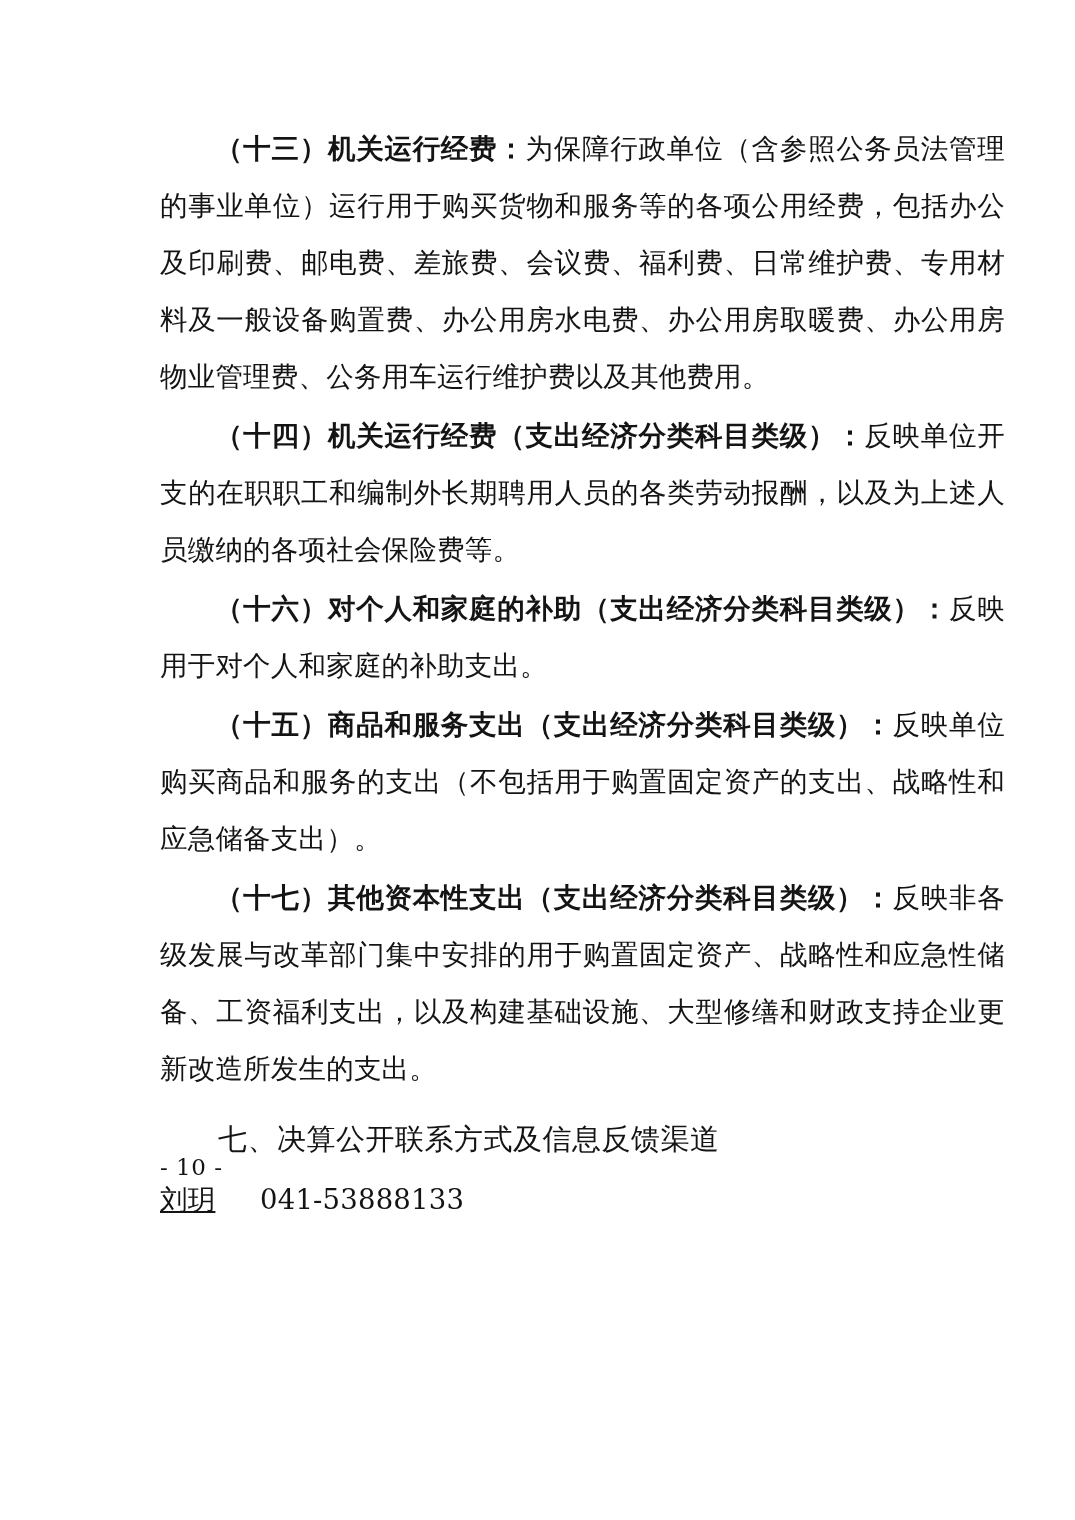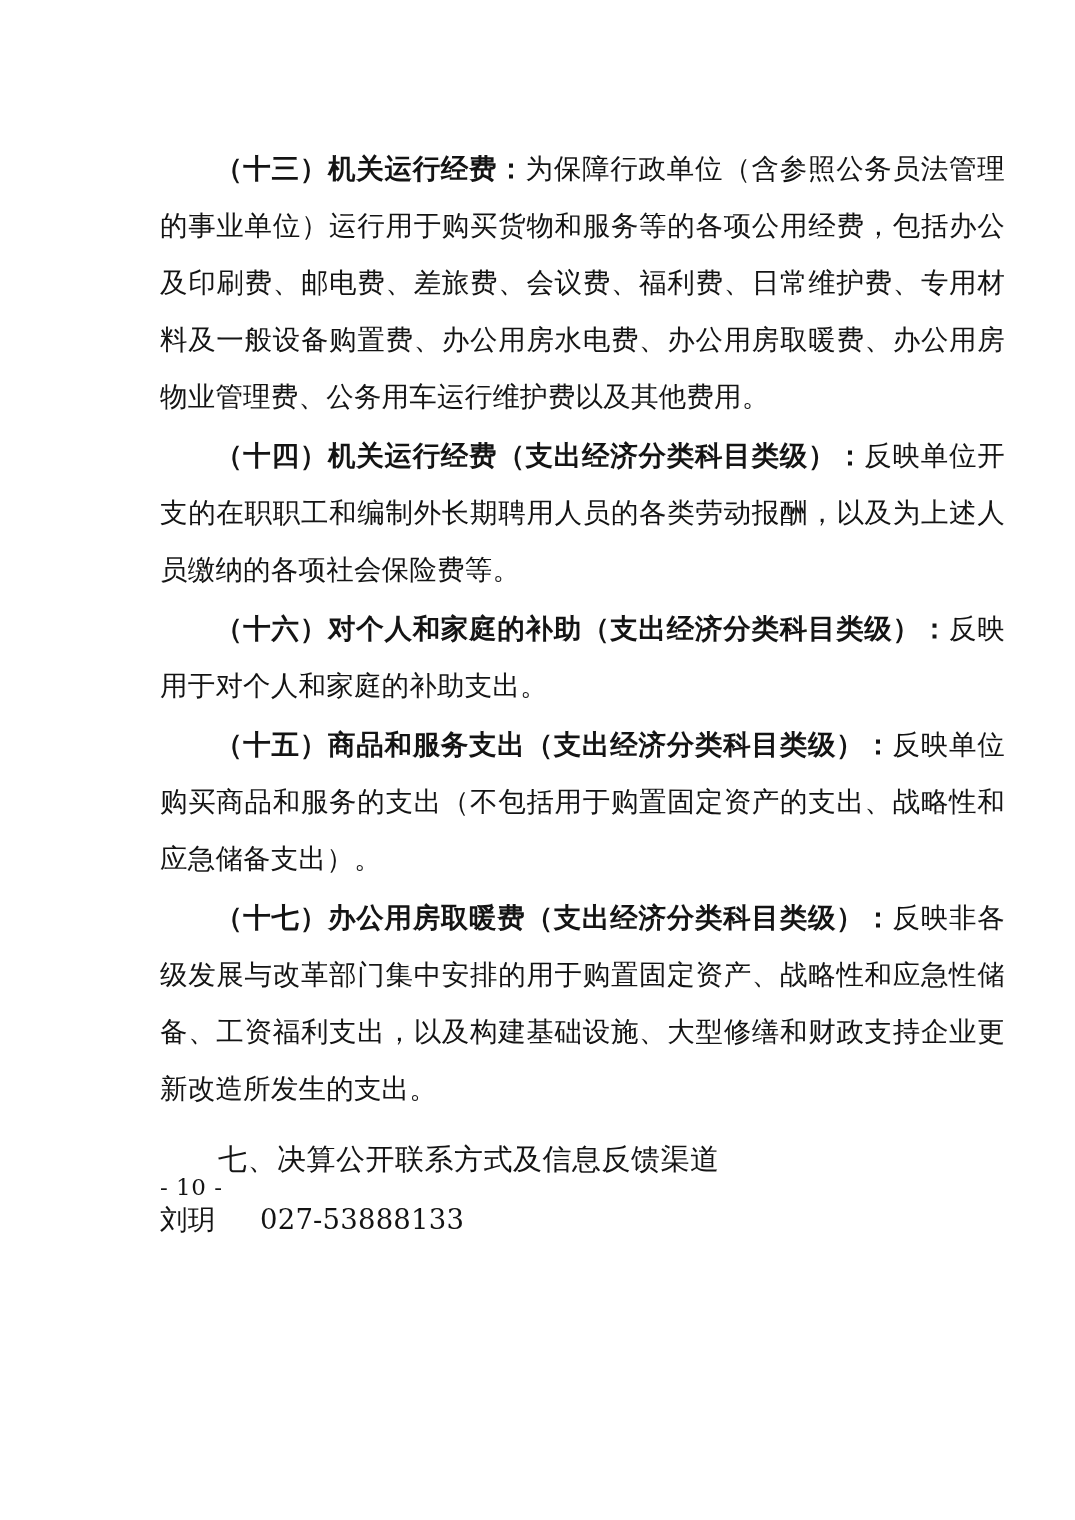--- a/index.html
+++ b/index.html
@@ -16,21 +16,20 @@
     overflow: hidden;
   }
   .page {
     position: absolute;
     left: 0;
     top: 0;
     width: 1075px;
     height: 1258px;
     box-sizing: border-box;
     padding: 120px 70px 0 160px;
-    margin-top: 20px;
   }
   .para {
     font-size: 27.5px;
     line-height: 57px;
     text-align: justify;
     text-justify: inter-ideograph;
     margin: 0 0 2px 0;
     letter-spacing: 0.2px;
   }
   .para .lead {
@@ -55,20 +54,21 @@
   }
   .contact-line {
     font-size: 27.5px;
     line-height: 57px;
     margin: 0;
     letter-spacing: 0.2px;
   }
   .contact-name {
     display: inline-block;
     min-width: 100px;
+    text-decoration: underline;
   }
   .page-number {
     position: absolute;
     left: 160px;
     bottom: 78px;
     font-size: 23px;
     color: #141414;
     letter-spacing: 0.5px;
   }
 </style>
@@ -87,25 +87,25 @@
 
   <p class="para indent">
     <span class="lead">（十六）对个人和家庭的补助（支出经济分类科目类级）：</span><span>反映用于对个人和家庭的补助支出。</span>
   </p>
 
   <p class="para indent">
     <span class="lead">（十五）商品和服务支出（支出经济分类科目类级）：</span><span>反映单位购买商品和服务的支出（不包括用于购置固定资产的支出、战略性和应急储备支出）。</span>
   </p>
 
   <p class="para indent">
-    <span class="lead">（十七）办公用房取暖费（支出经济分类科目类级）：</span><span>反映非各级发展与改革部门集中安排的用于购置固定资产、战略性和应急性储备、工资福利支出，以及构建基础设施、大型修缮和财政支持企业更新改造所发生的支出。</span>
+    <span class="lead">（十七）其他资本性支出（支出经济分类科目类级）：</span><span>反映非各级发展与改革部门集中安排的用于购置固定资产、战略性和应急性储备、工资福利支出，以及构建基础设施、大型修缮和财政支持企业更新改造所发生的支出。</span>
   </p>
 
   <h2 class="section-title">七、决算公开联系方式及信息反馈渠道</h2>
 
 
   <p class="contact-line">
-    <span class="contact-name">刘玥</span><span>027-53888133</span>
+    <span class="contact-name">刘玥</span><span>041-53888133</span>
   </p>
 
   <div class="page-number">- 10 -</div>
 
 </div>
 
 </body></html>

